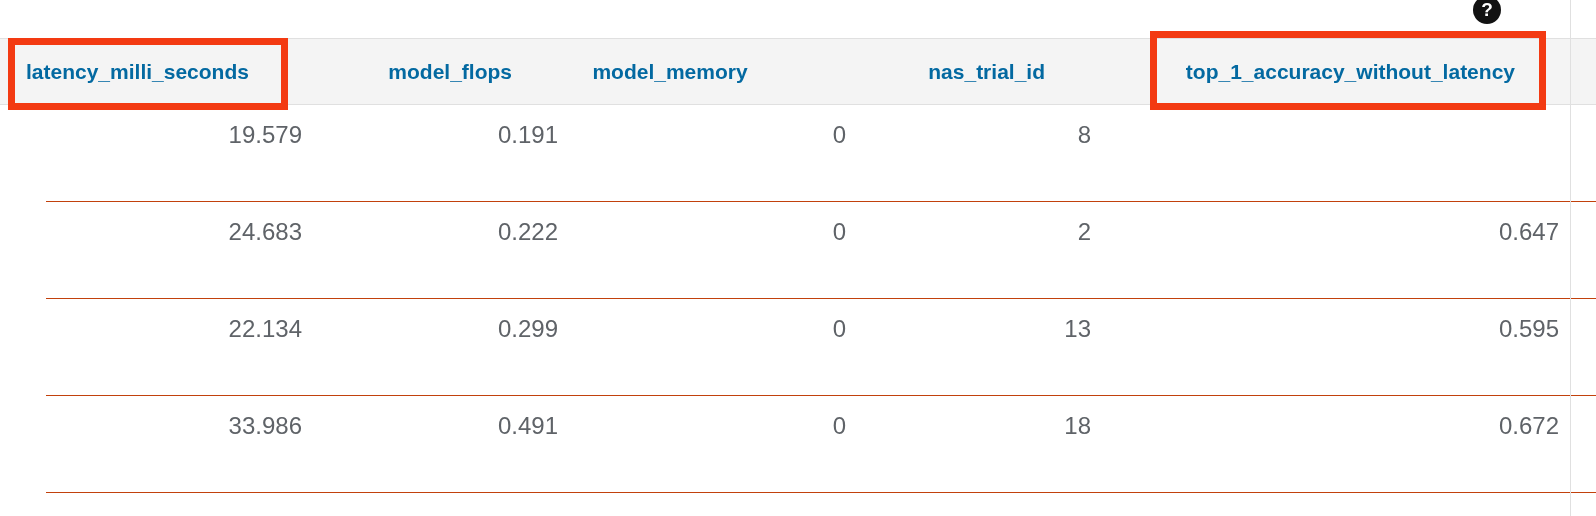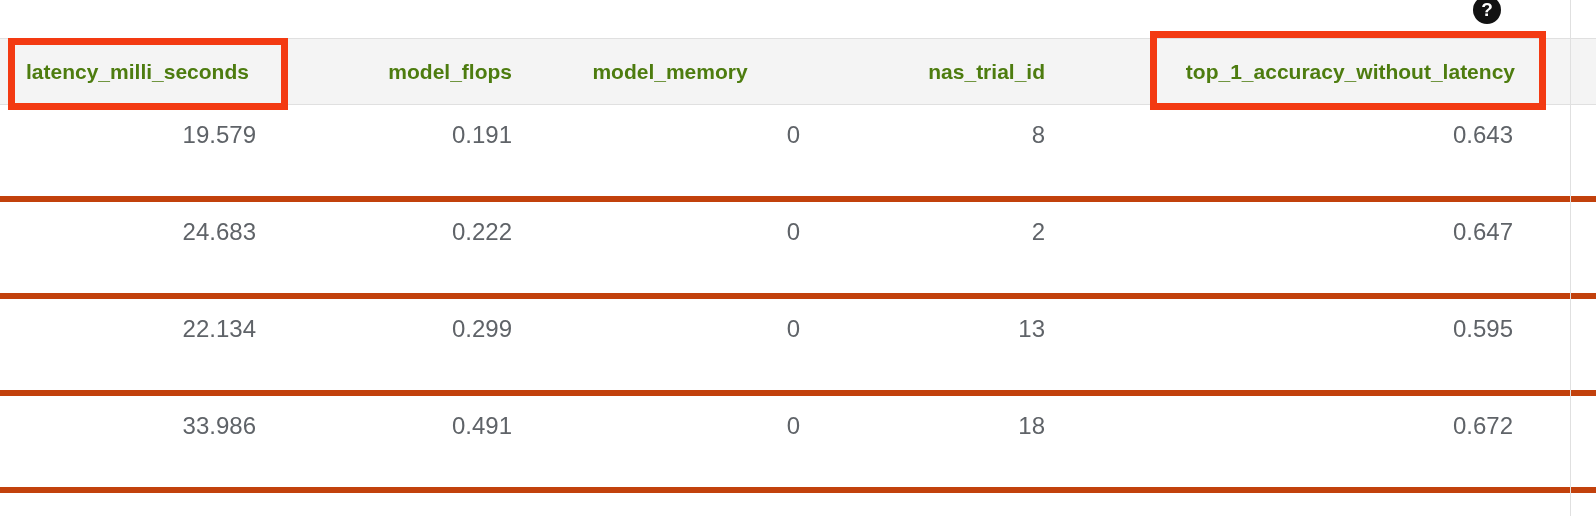--- a/index.html
+++ b/index.html
@@ -61,40 +61,41 @@
     box-sizing: border-box;
   }
 
   .th {
     position: absolute;
     top: 0;
     height: 65px;
     line-height: 65px;
     font-size: 21px;
     font-weight: bold;
-    color: #4d7c0f;
+    color: #0369a1;
     white-space: nowrap;
     box-sizing: border-box;
     cursor: pointer;
   }
   .th.left  { text-align: left; }
   .th.right { text-align: right; }
 
   .rows {
     position: absolute;
     left: 0;
     top: 105px;
     width: 1596px;
   }
 
   .row {
     position: relative;
     height: 97px;
-    border-bottom: 6px solid #c2410c;
-    box-sizing: border-box;
+    border-bottom: 1px solid #c2410c;
+    box-sizing: border-box;
+    margin-left: 46px;
   }
 
   .cell {
     position: absolute;
     top: 0;
     height: 60px;
     line-height: 60px;
     font-size: 24px;
     color: #5f6368;
     white-space: nowrap;
@@ -157,21 +158,20 @@
       <div class="th right" style="left:1180px;width:335px;">top_1_accuracy_without_latency</div>
     </div>
 
     <div class="rows">
 
       <div class="row">
         <div class="cell" style="left:26px;width:230px;">19.579</div>
         <div class="cell" style="left:300px;width:212px;">0.191</div>
         <div class="cell" style="left:540px;width:260px;">0</div>
         <div class="cell" style="left:830px;width:215px;">8</div>
-        <div class="cell" style="left:1180px;width:333px;">0.643</div>
       </div>
 
       <div class="row">
         <div class="cell" style="left:26px;width:230px;">24.683</div>
         <div class="cell" style="left:300px;width:212px;">0.222</div>
         <div class="cell" style="left:540px;width:260px;">0</div>
         <div class="cell" style="left:830px;width:215px;">2</div>
         <div class="cell" style="left:1180px;width:333px;">0.647</div>
       </div>
 

